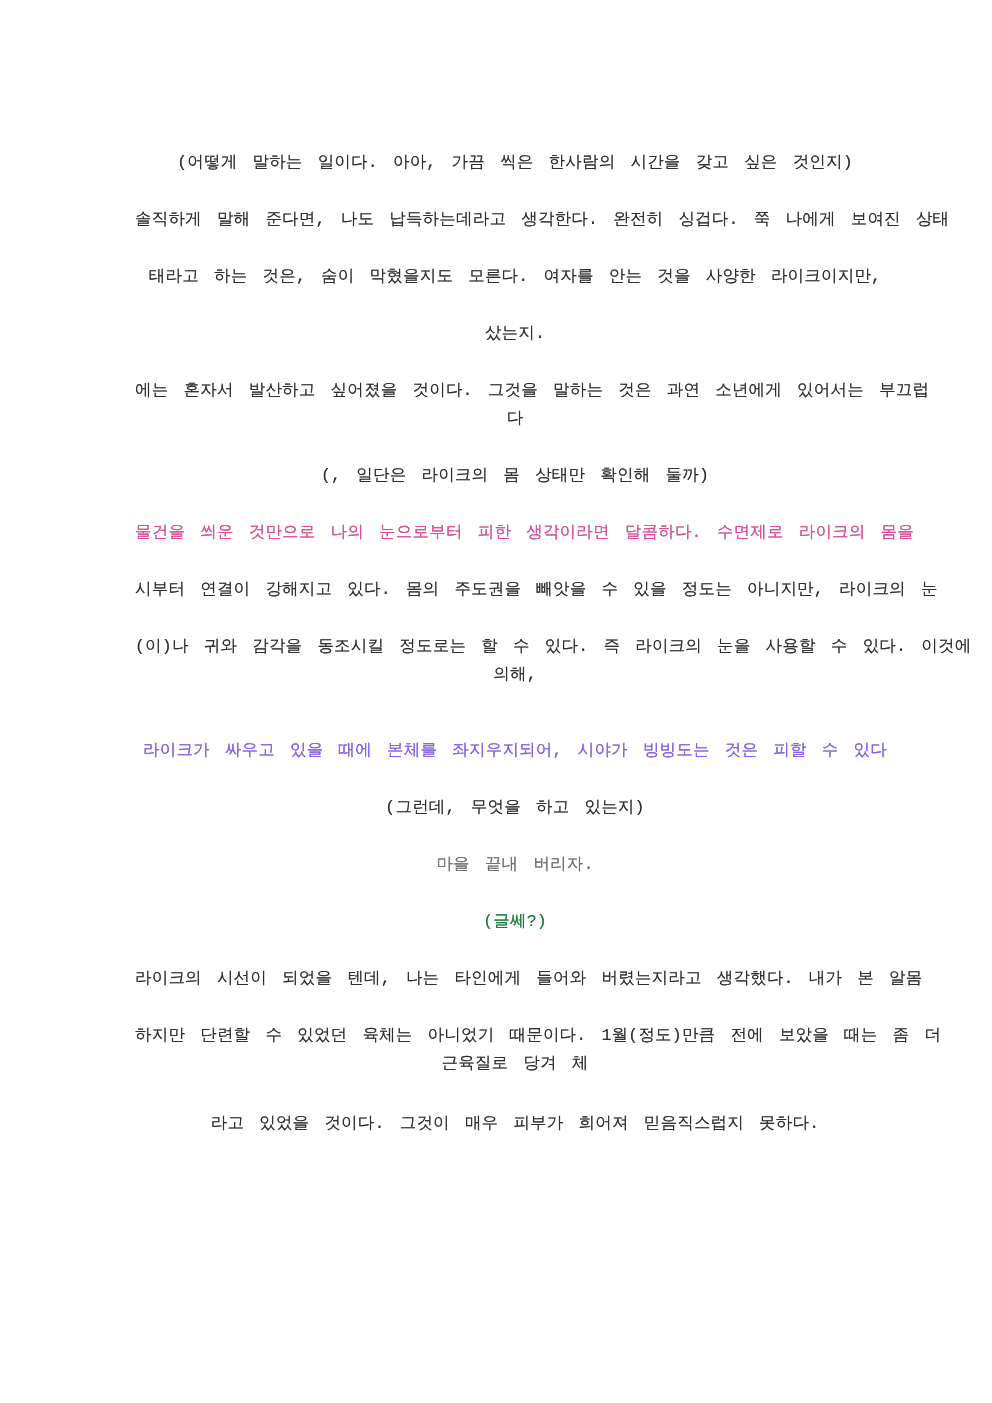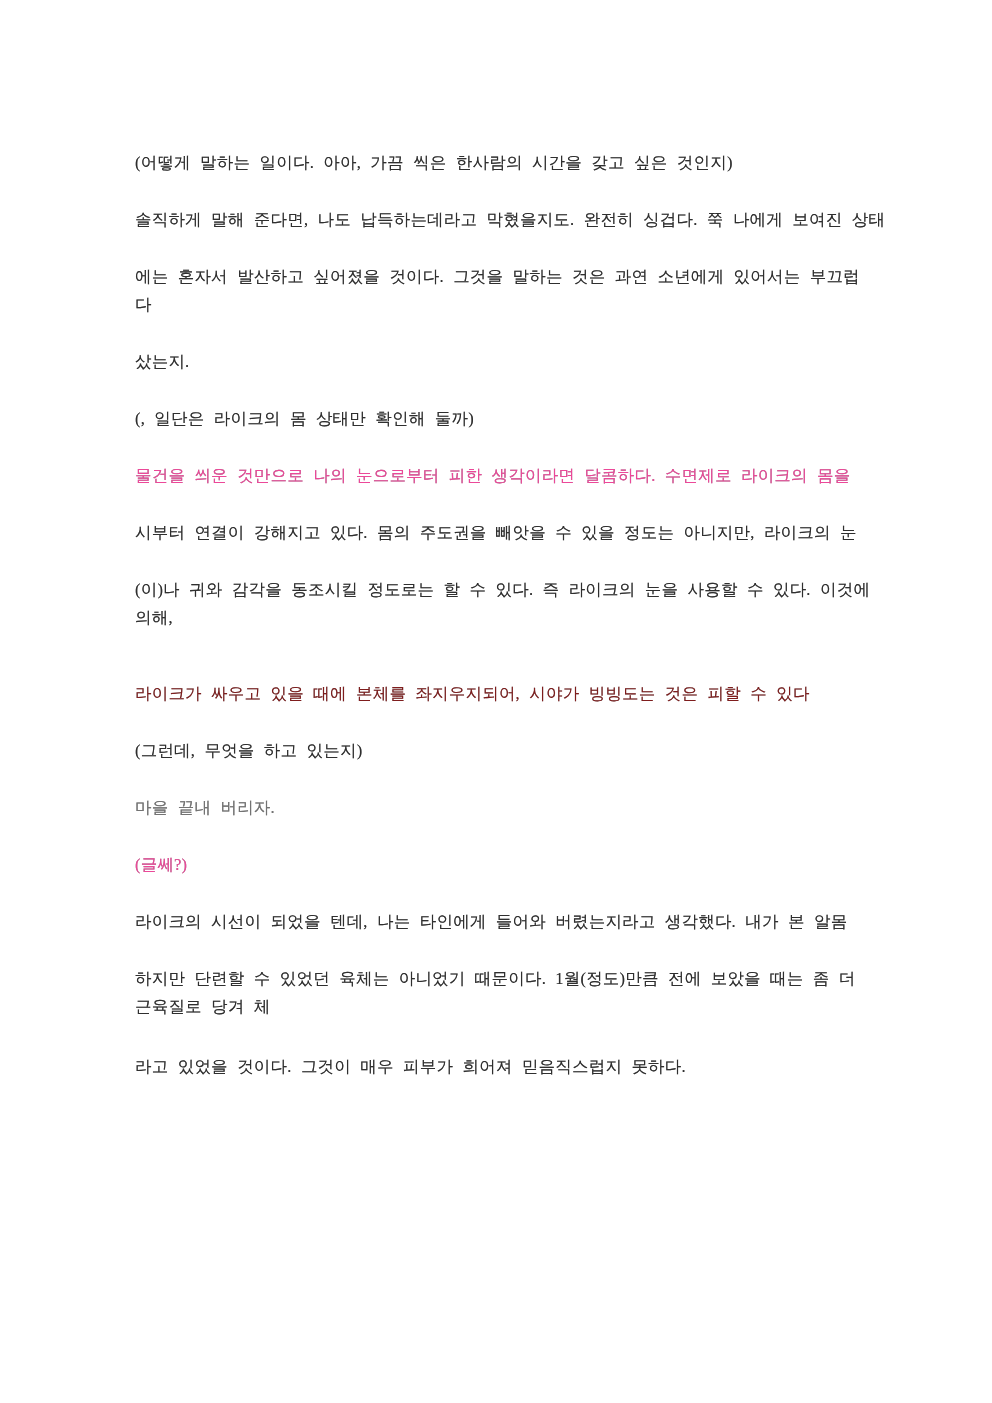--- a/index.html
+++ b/index.html
@@ -6,21 +6,22 @@
     margin: 0;
     padding: 0;
     background: #ffffff;
   }
   .page {
     position: relative;
     width: 992px;
     height: 1403px;
     background: #ffffff;
     overflow: hidden;
-    font-family: Liberation Serif, serif;
+    font-family: Liberation Mono, monospace;
+    text-align: center;
   }
   .text-column {
     position: absolute;
     left: 135px;
     top: 149px;
     width: 760px;
   }
   .para {
     margin: 0 0 29px 0;
     padding: 0;
@@ -40,53 +41,56 @@
 </head>
 <body>
 
 <div class="page" style="background: rgb(255, 255, 255);">
   <div class="text-column">
 
   <div class="para">
         <div class="line" style="color: rgb(47, 47, 47);">(어떻게 말하는 일이다. 아아, 가끔 씩은 한사람의 시간을 갖고 싶은 것인지)</div>
       </div>
       <div class="para">
-        <div class="line" style="color: rgb(47, 47, 47);">솔직하게 말해 준다면, 나도 납득하는데라고 막혔을지도. 완전히 싱겁다. 쭉 나에게 보여진 상태</div>
+        <div class="line" style="color: rgb(47, 47, 47);">솔직하게 말해 준다면, 나도 납득하는데라고 생각한다. 완전히 싱겁다. 쭉 나에게 보여진 상태</div>
+      </div>
+      <div class="para">
+        <div class="line" style="color: rgb(47, 47, 47);">태라고 하는 것은, 숨이 막혔을지도 모른다. 여자를 안는 것을 사양한 라이크이지만,</div>
+      </div>
+      <div class="para">
+        <div class="line" style="color: rgb(47, 47, 47);">샀는지.</div>
       </div>
       <div class="para">
         <div class="line" style="color: rgb(47, 47, 47);">에는 혼자서 발산하고 싶어졌을 것이다. 그것을 말하는 것은 과연 소년에게 있어서는 부끄럽</div>
         <div class="line" style="color: rgb(47, 47, 47);">다</div>
-      </div>
-      <div class="para">
-        <div class="line" style="color: rgb(47, 47, 47);">샀는지.</div>
       </div>
       <div class="para">
         <div class="line" style="color: rgb(47, 47, 47);">(, 일단은 라이크의 몸 상태만 확인해 둘까)</div>
       </div>
       <div class="para">
         <div class="line" style="color: #ec4899;">물건을 씌운 것만으로 나의 눈으로부터 피한 생각이라면 달콤하다. 수면제로 라이크의 몸을</div>
       </div>
       <div class="para">
         <div class="line" style="color: rgb(47, 47, 47);">시부터 연결이 강해지고 있다. 몸의 주도권을 빼앗을 수 있을 정도는 아니지만, 라이크의 눈</div>
       </div>
       <div class="para">
         <div class="line" style="color: rgb(47, 47, 47);">(이)나 귀와 감각을 동조시킬 정도로는 할 수 있다. 즉 라이크의 눈을 사용할 수 있다. 이것에</div>
         <div class="line" style="color: rgb(47, 47, 47);">의해,</div>
       </div>
       <div class="para">
-        <div class="line" style="color: #7f1d1d; margin-top: 48px;">라이크가 싸우고 있을 때에 본체를 좌지우지되어, 시야가 빙빙도는 것은 피할 수 있다</div>
+        <div class="line" style="color: #8b5cf6; margin-top: 48px;">라이크가 싸우고 있을 때에 본체를 좌지우지되어, 시야가 빙빙도는 것은 피할 수 있다</div>
       </div>
       <div class="para">
         <div class="line" style="color: rgb(47, 47, 47); margin-top: 24px;">(그런데, 무엇을 하고 있는지)</div>
       </div>
       <div class="para">
         <div class="line" style="color: #737373;">마을 끝내 버리자.</div>
       </div>
       <div class="para">
-        <div class="line" style="color: #ec4899;">(글쎄?)</div>
+        <div class="line" style="color: #15803d;">(글쎄?)</div>
       </div>
       <div class="para">
         <div class="line" style="color: rgb(47, 47, 47);">라이크의 시선이 되었을 텐데, 나는 타인에게 들어와 버렸는지라고 생각했다. 내가 본 알몸</div>
       </div>
       <div class="para">
         <div class="line" style="color: rgb(47, 47, 47);">하지만 단련할 수 있었던 육체는 아니었기 때문이다. 1월(정도)만큼 전에 보았을 때는 좀 더</div>
         <div class="line" style="color: rgb(47, 47, 47);">근육질로 당겨 체</div>
       </div>
       <div class="para">
         <div class="line" style="color: rgb(47, 47, 47); margin-top: 32px;">라고 있었을 것이다. 그것이 매우 피부가 희어져 믿음직스럽지 못하다.</div>

